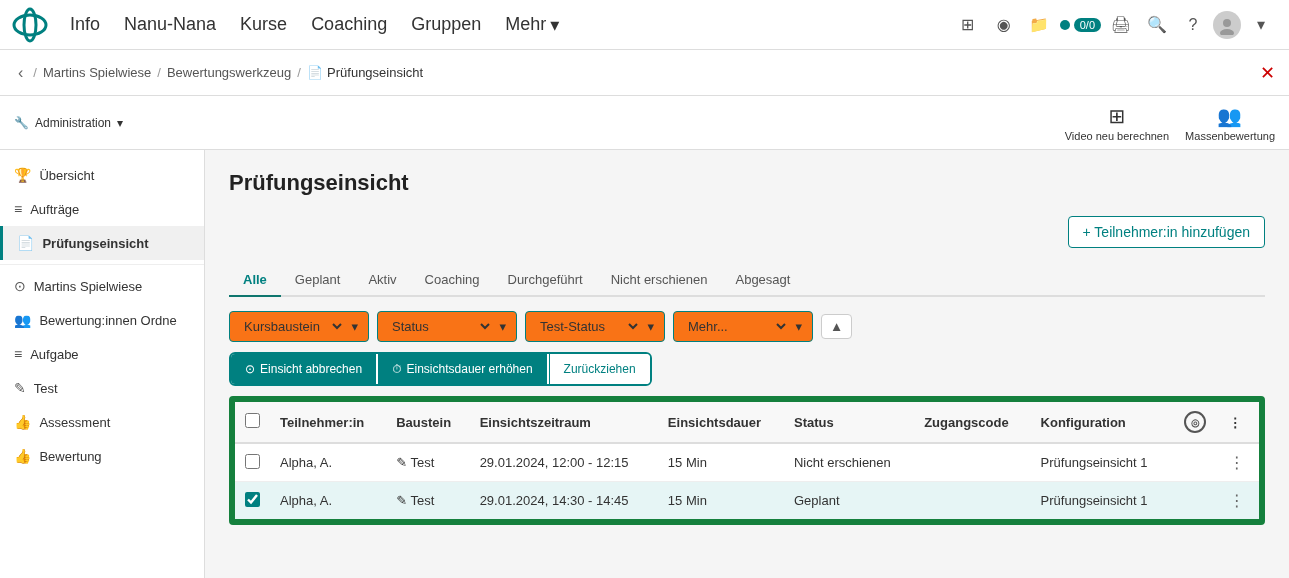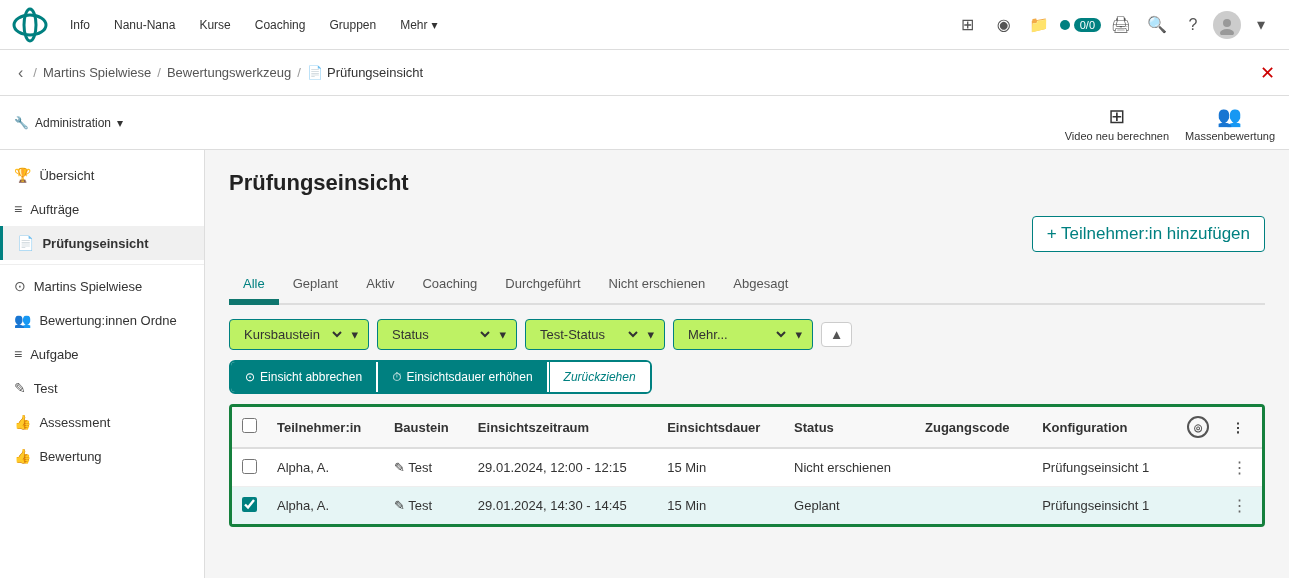--- a/index.html
+++ b/index.html
@@ -6,21 +6,21 @@
     body { font-family: -apple-system, BlinkMacSystemFont, 'Segoe UI', Arial, sans-serif; font-size: 13px; background: #f5f5f5; color: #333; overflow: hidden; }
 
     
     .top-nav {
       display: flex; align-items: center; background: #fff; border-bottom: 1px solid #ddd;
       height: 50px; padding: 0 12px; gap: 4px;
     }
     .top-nav-logo { width: 36px; height: 36px; margin-right: 8px; flex-shrink: 0; }
     .top-nav-logo svg { width: 100%; height: 100%; }
     .top-nav-item {
-      padding: 6px 10px; cursor: pointer; color: #333; font-size: 12px; white-space: nowrap;
+      padding: 6px 10px; cursor: pointer; color: #333; font-size: 18px; white-space: nowrap;
       border-radius: 4px; display: flex; align-items: center; gap: 4px;
     }
     .top-nav-spacer { flex: 1; }
     .top-nav-icons { display: flex; align-items: center; gap: 4px; }
     .top-nav-icon { width: 32px; height: 32px; display: flex; align-items: center; justify-content: center; cursor: pointer; border-radius: 4px; color: #555; font-size: 16px; }
     .status-dot { width: 10px; height: 10px; border-radius: 50%; background: #008080; }
     .count-badge { background: #008080; color: #fff; border-radius: 10px; padding: 1px 6px; font-size: 11px; }
     .avatar { width: 28px; height: 28px; border-radius: 50%; background: #ccc; display: flex; align-items: center; justify-content: center; overflow: hidden; }
 
     
@@ -59,59 +59,59 @@
     .sidebar-divider { height: 1px; background: #eee; margin: 4px 0; }
 
     
     .content { flex: 1; overflow-y: auto; padding: 20px 24px; background: #f5f5f5; }
 
     .page-title { font-size: 22px; font-weight: 600; margin-bottom: 20px; color: #222; }
 
     .add-btn-row { display: flex; justify-content: flex-end; margin-bottom: 16px; }
     .add-btn {
       background: #fff; border: 1px solid #008080; color: #008080;
-      padding: 7px 14px; border-radius: 4px; cursor: pointer; font-size: 17px;
+      padding: 7px 14px; border-radius: 4px; cursor: pointer; font-size: 14px;
       display: flex; align-items: center; gap: 6px;
     }
 
     
     .tabs { display: flex; gap: 0; border-bottom: 2px solid #ddd; margin-bottom: 14px; }
     .tab { padding: 8px 14px; cursor: pointer; color: #555; font-size: 13px; border-bottom: 2px solid transparent; margin-bottom: -2px; }
-    .tab.active { color: #008080; border-bottom: 6px solid #0f766e; font-weight: 400; }
+    .tab.active { color: #008080; border-bottom: 2px solid #0f766e; font-weight: 700; }
 
     
     .filters { display: flex; align-items: center; gap: 8px; margin-bottom: 10px; flex-wrap: wrap; }
     .filter-select {
       border: 1px solid #008080; border-radius: 4px; padding: 6px 10px;
-      background: #bef264; color: #333; font-size: 13px; cursor: pointer;
+      background: #f97316; color: #333; font-size: 13px; cursor: pointer;
       display: flex; align-items: center; gap: 6px; min-width: 140px;
     }
     .filter-select select { border: none; background: transparent; color: #333; font-size: 13px; cursor: pointer; outline: none; flex: 1; }
     .collapse-btn { background: #fff; border: 1px solid #ccc; border-radius: 4px; padding: 4px 8px; cursor: pointer; color: #555; }
 
     
     .action-bar {
       border: 2px solid #008080; border-radius: 6px; display: inline-flex;
       align-items: center; gap: 2px; margin-bottom: 6px; background: #fff; overflow: hidden;
     }
     .action-btn {
       background: #008080; color: #fff; border: none; padding: 8px 14px;
       cursor: pointer; font-size: 12px; display: flex; align-items: center; gap: 5px;
       white-space: nowrap;
     }
     .action-btn-outline {
       background: #fff; color: #008080; border: none; padding: 8px 14px;
       cursor: pointer; font-size: 12px; display: flex; align-items: center; gap: 5px;
-      white-space: nowrap; border-left: 1px solid #008080; font-style: italic;
+      white-space: nowrap; border-left: 1px solid #008080;
     }
 
     .selected-count { font-size: 12px; color: #333; margin-bottom: 10px; }
 
     
-    .table-wrap { background: #fff; border: 3px solid #15803d; border-radius: 4px; overflow: auto; }
+    .table-wrap { background: #fff; border: 6px solid #15803d; border-radius: 4px; overflow: auto; }
     table { width: 100%; border-collapse: collapse; font-size: 13px; }
     th {
       background: #f8f8f8; border-bottom: 2px solid #ddd; padding: 9px 10px;
       text-align: left; font-weight: 600; color: #333; white-space: nowrap;
     }
     td { padding: 9px 10px; border-bottom: 1px solid #eee; vertical-align: middle; color: #333; white-space: nowrap; }
     tr:last-child td { border-bottom: none; }
     tr.selected td { background: #e6f5f5; }
     .cb-th { width: 30px; }
     .row-menu { color: #666; cursor: pointer; font-size: 16px; }

